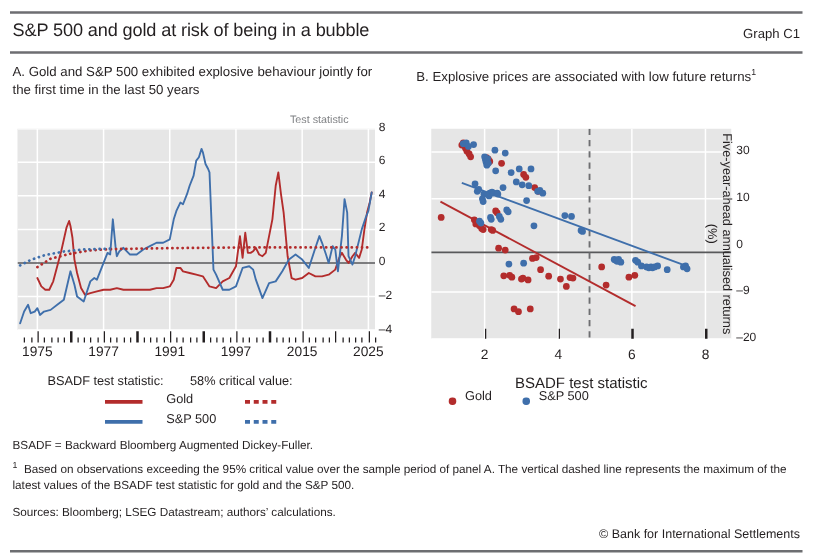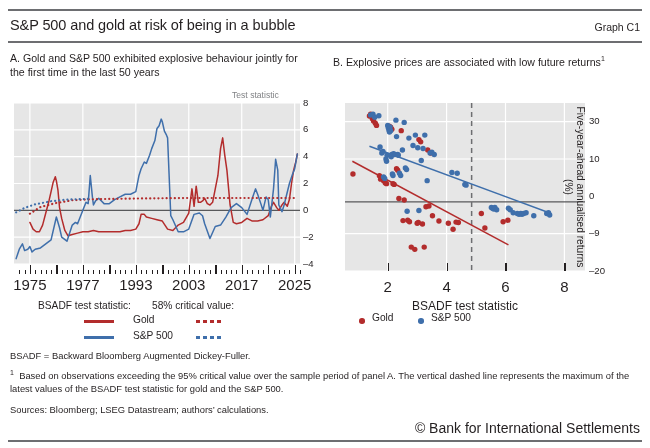--- a/index.html
+++ b/index.html
@@ -25,21 +25,21 @@
 
   .unit-label{position:absolute;font-size:8.6px;color:#808285;}
   #panelA-unit{left:232px;top:90px;}
 
   
   .plot{position:absolute;background:#e6e6e6;}
   #plotA{left:14px;top:103px;width:286px;height:161px;}
   #plotB{left:345px;top:103px;width:240px;height:168px;}
 
   .ytick{position:absolute;font-size:9.6px;text-align:left;}
-  .xtick{position:absolute;font-size:15px;text-align:center;}
+  .xtick{position:absolute;font-size:11px;text-align:center;}
 
   
   .tickrail{position:absolute;}
   .tk{position:absolute;bottom:0;width:1px;background:#231f20;}
   .tk.maj{height:9px;width:1.3px;}
   .tk.min{height:4.5px;}
 
   .btick{position:absolute;width:1.4px;height:8px;background:#231f20;}
 
   svg{display:block;}
@@ -57,21 +57,21 @@
   .legA-dots{position:absolute;width:30px;height:2.6px;}
   .legA-name{position:absolute;font-size:10.2px;}
 
   .legB{position:absolute;font-size:10.2px;}
   .legB-dot{position:absolute;width:5.5px;height:5.5px;border-radius:50%;}
 
   .foot{position:absolute;font-size:9.4px;line-height:12.6px;}
   #foot-bsadf{left:10px;top:350px;}
   #foot-1{left:10px;top:367px;width:632px;}
   #foot-src{left:10px;top:404px;}
-  #foot-copy{right:10px;top:422px;font-size:14px;position:absolute;}
+  #foot-copy{right:10px;top:422px;font-size:10px;position:absolute;}
 </style>
 </head>
 <body>
 
 <div class="rule-top"></div>
 <div class="graph-title">S&amp;P 500 and gold at risk of being in a bubble</div>
 <div class="graph-id">Graph C1</div>
 <div class="rule-mid"></div>
 
 <div class="panel-title" id="panelA-title">A. Gold and S&amp;P 500 exhibited explosive behaviour jointly for the first time in the last 50 years</div>
@@ -105,23 +105,23 @@
     <div class="ytick" style="left: 303px; top: 230.667px;">–2</div>
     <div class="ytick" style="left: 303px; top: 203.833px;">0</div>
     <div class="ytick" style="left: 303px; top: 177px;">2</div>
     <div class="ytick" style="left: 303px; top: 150.167px;">4</div>
     <div class="ytick" style="left: 303px; top: 123.333px;">6</div>
     <div class="ytick" style="left: 303px; top: 96.5px;">8</div>
   </div>
 <div id="plotA-xticks">
     <div class="xtick" style="left: 7.88889px; top: 276px; width: 44px;">1975</div>
     <div class="xtick" style="left: 60.8519px; top: 276px; width: 44px;">1977</div>
-    <div class="xtick" style="left: 113.815px; top: 276px; width: 44px;">1993</div>
-    <div class="xtick" style="left: 166.778px; top: 276px; width: 44px;">2003</div>
-    <div class="xtick" style="left: 219.741px; top: 276px; width: 44px;">2017</div>
+    <div class="xtick" style="left: 113.815px; top: 276px; width: 44px;">1991</div>
+    <div class="xtick" style="left: 166.778px; top: 276px; width: 44px;">1997</div>
+    <div class="xtick" style="left: 219.741px; top: 276px; width: 44px;">2015</div>
     <div class="xtick" style="left: 272.704px; top: 276px; width: 44px;">2025</div>
   </div>
 <div class="tickrail" id="plotA-rail" style="left: 14px; top: 264px; width: 286px; height: 10px;">
     <div class="tk min" style="left: 5.3px;"></div>
     <div class="tk min" style="left: 10.6px;"></div>
     <div class="tk maj" style="left: 15.9px;"></div>
     <div class="tk min" style="left: 21.2px;"></div>
     <div class="tk min" style="left: 26.5px;"></div>
     <div class="tk min" style="left: 31.8px;"></div>
     <div class="tk min" style="left: 37.1px;"></div>

